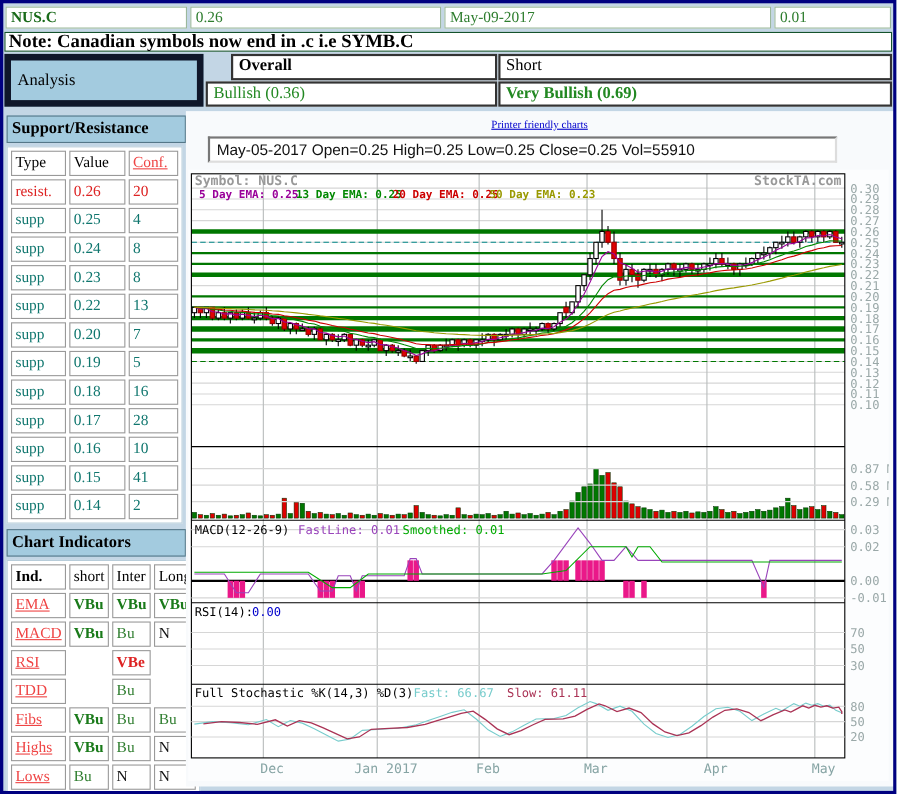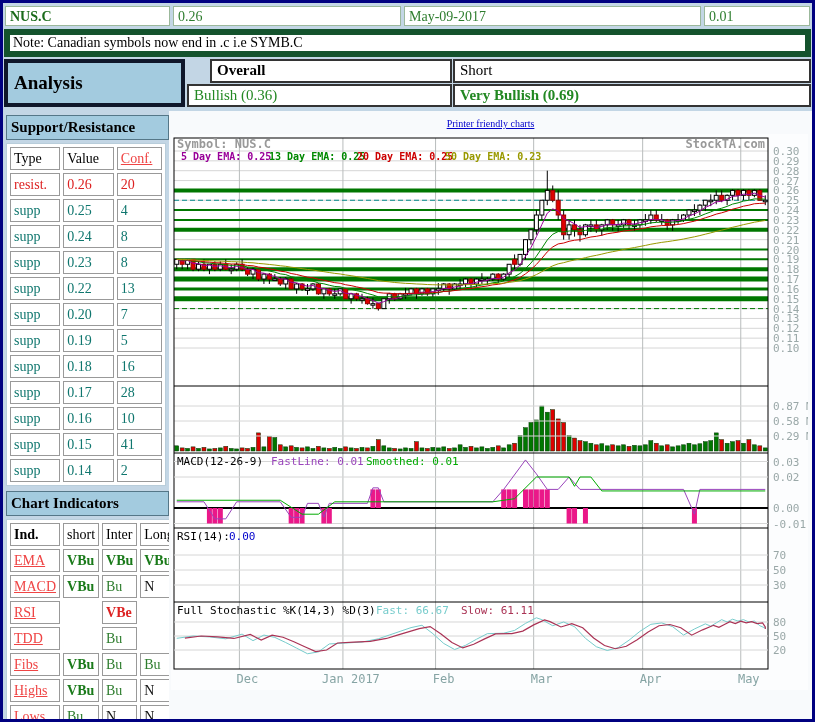--- a/index.html
+++ b/index.html
@@ -4,26 +4,26 @@
 <style>
   html,body{margin:0;padding:0;}
   body{background:#9fb6c8;font-family:"Liberation Serif",serif;}
   .page{position:relative;width:815px;height:722px;box-sizing:border-box;background:#c3d6e5;
         border:3px solid #000080;overflow:hidden;}
   
   .topbar{display:flex;gap:3px;padding:3px 2px 2px 2px;}
   .qbox{background:#fff;border:1px solid #9bb89b;height:20px;line-height:20px;
         padding:0 4px;font-size:14px;color:#2e7d2e;box-sizing:border-box;}
   .qbox.sym{font-weight:bold;color:#1a6b1a;}
-  .notebar{background:#fff;border:6px solid #14532d;margin:1px 1px 2px 1px;height:16px;line-height:16px;
-        font-weight:normal;font-size:14px;padding:0 3px;color:#000;}
+  .notebar{background:#fff;border:1px solid #14532d;margin:1px 1px 2px 1px;height:16px;line-height:16px;
+        font-weight:bold;font-size:17px;padding:0 3px;color:#000;}
   
   .analysis{display:flex;margin:2px 1px 4px 1px;height:48px;}
-  .an-left{width:181px;background:#a3cbdf;border:4px solid #0f172a;box-sizing:border-box;
-        display:flex;align-items:center;font-weight:bold;font-size:19px;padding-left:6px;}
+  .an-left{width:181px;background:#a3cbdf;border:6px solid #0f172a;box-sizing:border-box;
+        display:flex;align-items:center;font-weight:normal;font-size:15px;padding-left:6px;}
   .an-grid{flex:1;display:grid;grid-template-columns:265px 1fr;grid-template-rows:1fr 1fr;gap:1px;margin-left:2px;}
   .an-cell{background:#fff;border:2px solid #333;box-sizing:border-box;display:flex;align-items:center;
         padding-left:5px;font-size:15px;}
   .an-cell.hd1{font-weight:bold;margin-left:23px;}
   .an-val{color:#228822;}
   .an-val.strong{font-weight:bold;}
   
   .main{display:flex;align-items:flex-start;}
   .sidebar{width:166px;padding:2px 0 0 3px;box-sizing:border-box;}
   .sechead{background:#a3cbdf;border:1px solid #557788;font-weight:bold;font-size:15px;
@@ -202,20 +202,21 @@
               <td class="t-n">N</td>
             </tr>
           </tbody>
       </table>
     </div>
 
     <div class="chartcol">
       <div class="printer">
         <a>Printer friendly charts</a>
       </div>
+      <div class="infobox">May-05-2017 Open=0.25 High=0.25 Low=0.25 Close=0.25 Vol=55910</div>
       <svg id="chart-svg" width="637" height="556">
           <rect x="0" y="0" width="637" height="556" fill="#fcfdfe"></rect>
           <rect x="3" y="4" width="594" height="531" fill="#ffffff"></rect>
           <line x1="3" y1="17" x2="597" y2="17" stroke="#d6d6d6" stroke-width="1"></line>
           <text x="602" y="21" font-size="11" fill="#9aa8a8">0.30</text>
           <line x1="3" y1="26.85000000000001" x2="597" y2="26.85000000000001" stroke="#d6d6d6" stroke-width="1"></line>
           <text x="602" y="30.85000000000001" font-size="11" fill="#9aa8a8">0.29</text>
           <line x1="3" y1="36.70000000000002" x2="597" y2="36.70000000000002" stroke="#d6d6d6" stroke-width="1"></line>
           <text x="602" y="40.70000000000002" font-size="11" fill="#9aa8a8">0.28</text>
           <line x1="3" y1="46.54999999999997" x2="597" y2="46.54999999999997" stroke="#d6d6d6" stroke-width="1"></line>

